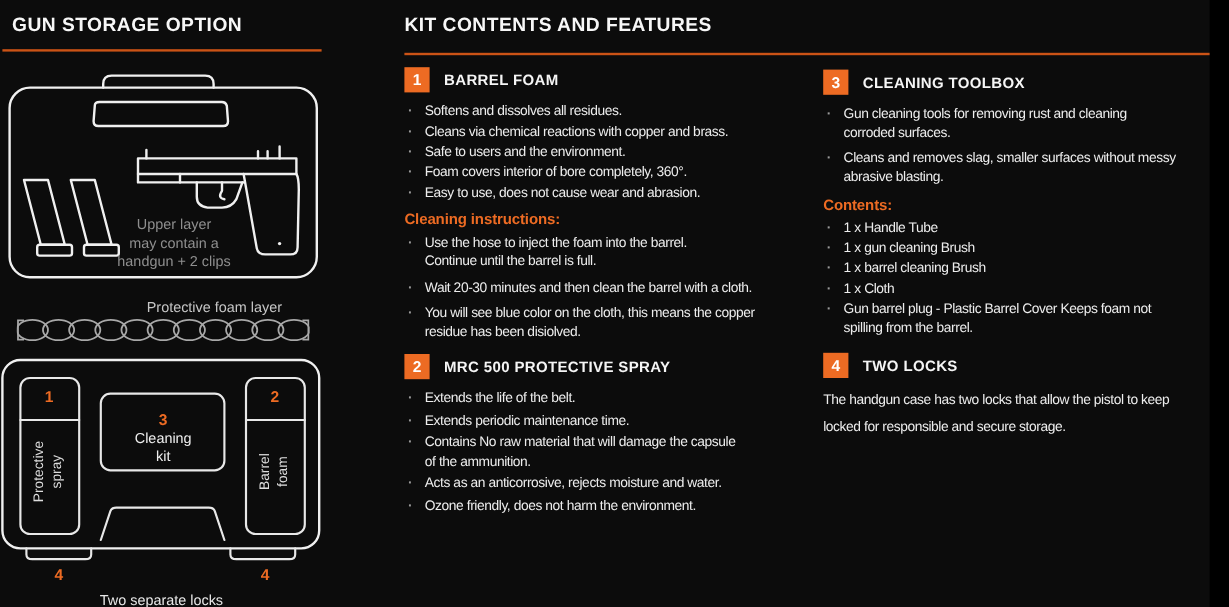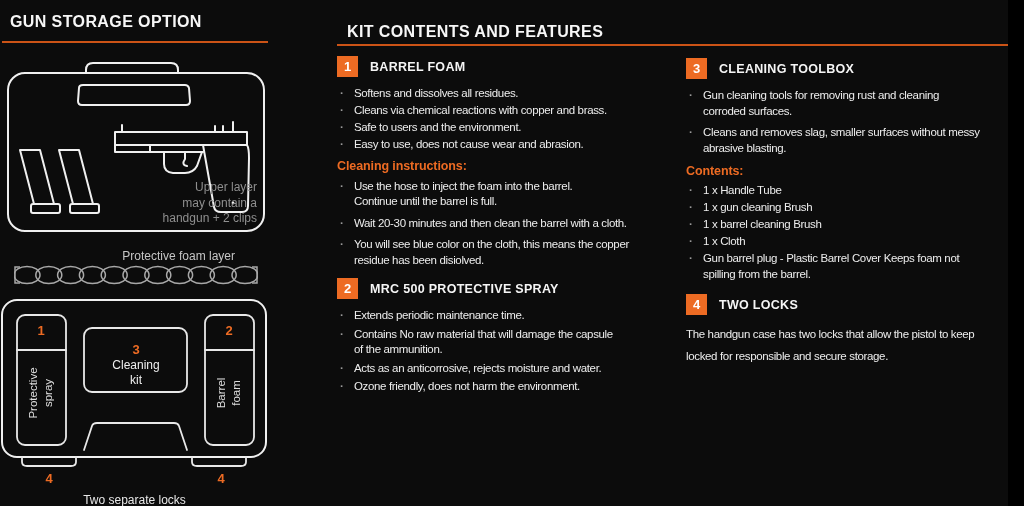--- a/index.html
+++ b/index.html
@@ -90,21 +90,21 @@
     <g>
       <path class="ln" d="M16,92 L36,92 L50,146 L30,146 Z"></path>
       <rect class="ln" x="27" y="146" width="29" height="9" rx="2"></rect>
     </g>
     <g>
       <path class="ln" d="M55,92 L75,92 L89,146 L69,146 Z"></path>
       <rect class="ln" x="66" y="146" width="29" height="9" rx="2"></rect>
     </g>
   </svg>
 
-  <div class="abs upper-note" style="left:57px;top:180px;text-align:right;">Upper layer
+  <div class="abs upper-note" style="left:45px;top:180px;">Upper layer
 may contain a
 handgun + 2 clips</div>
 
   <div class="abs foam-label" style="left:35px;top:249px;">Protective foam layer</div>
 
   <svg class="abs" style="left:14px;top:264px;" width="244" height="22" viewBox="0 0 244 22">
     <path class="foam-ln" d="M6,3 H1 V19 H6 M238,3 H243 V19 H238"></path>
     <g class="foam-ln">
       <ellipse cx="13" cy="11" rx="13" ry="8.5"></ellipse>
         <ellipse cx="34.8" cy="11" rx="13" ry="8.5"></ellipse>
@@ -145,50 +145,52 @@
 kit</div>
   <div class="abs vlabel" style="left:-24px;top:378px;">Protective
 spray</div>
   <div class="abs vlabel" style="left:164px;top:378px;">Barrel
 foam</div>
 
   <div class="abs lock-num" style="left:19px;top:471px;">4</div>
   <div class="abs locks-label" style="left:62px;top:493px;">Two separate locks</div>
   <div class="abs lock-num" style="left:191px;top:471px;">4</div>
 
-  <h1 class="abs panel-title" style="left:337px;top:13px;margin:10px;">KIT CONTENTS AND FEATURES</h1>
+  <h1 class="abs panel-title" style="left:337px;top:13px;margin:0;">KIT CONTENTS AND FEATURES</h1>
   <div class="abs rule" style="left:337px;top:44px;width:684px;"></div>
 
   <div class="col" style="left:337px;top:56px;width:322px;">
 
     <div class="sec-head">
       <span class="numbox">1</span>
       <span class="sec-title">BARREL FOAM</span>
     </div>
     <ul class="blist tight">
       <li>Softens and dissolves all residues.</li>
       <li>Cleans via chemical reactions with copper and brass.</li>
       <li>Safe to users and the environment.</li>
+      <li>Foam covers interior of bore completely, 360°.</li>
       <li>Easy to use, does not cause wear and abrasion.</li>
     </ul>
 
     <div class="subhead" style="margin:6px 0 6px;">Cleaning instructions:</div>
     <ul class="blist spaced">
       <li>Use the hose to inject the foam into the barrel.
 Continue until the barrel is full.</li>
       <li>Wait 20-30 minutes and then clean the barrel with a cloth.</li>
       <li>You will see blue color on the cloth, this means the copper
 residue has been disiolved.</li>
     </ul>
 
     <div class="sec-head" style="margin-top:10px;">
       <span class="numbox">2</span>
       <span class="sec-title">MRC 500 PROTECTIVE SPRAY</span>
     </div>
     <ul class="blist mid">
+      <li>Extends the life of the belt.</li>
       <li>Extends periodic maintenance time.</li>
       <li>Contains No raw material that will damage the capsule
 of the ammunition.</li>
       <li>Acts as an anticorrosive, rejects moisture and water.</li>
       <li>Ozone friendly, does not harm the environment.</li>
     </ul>
   </div>
 
   <div class="col" style="left:686px;top:58px;width:328px;">
 

